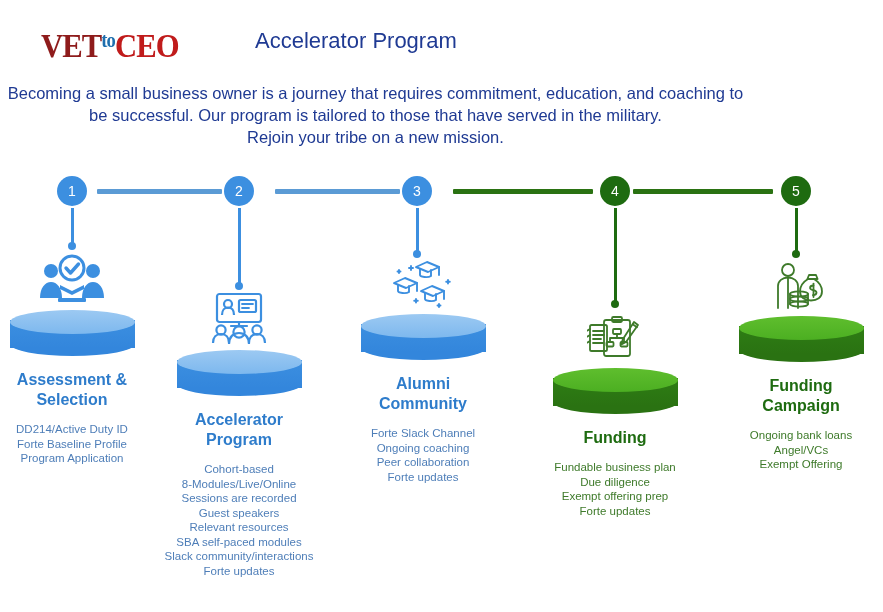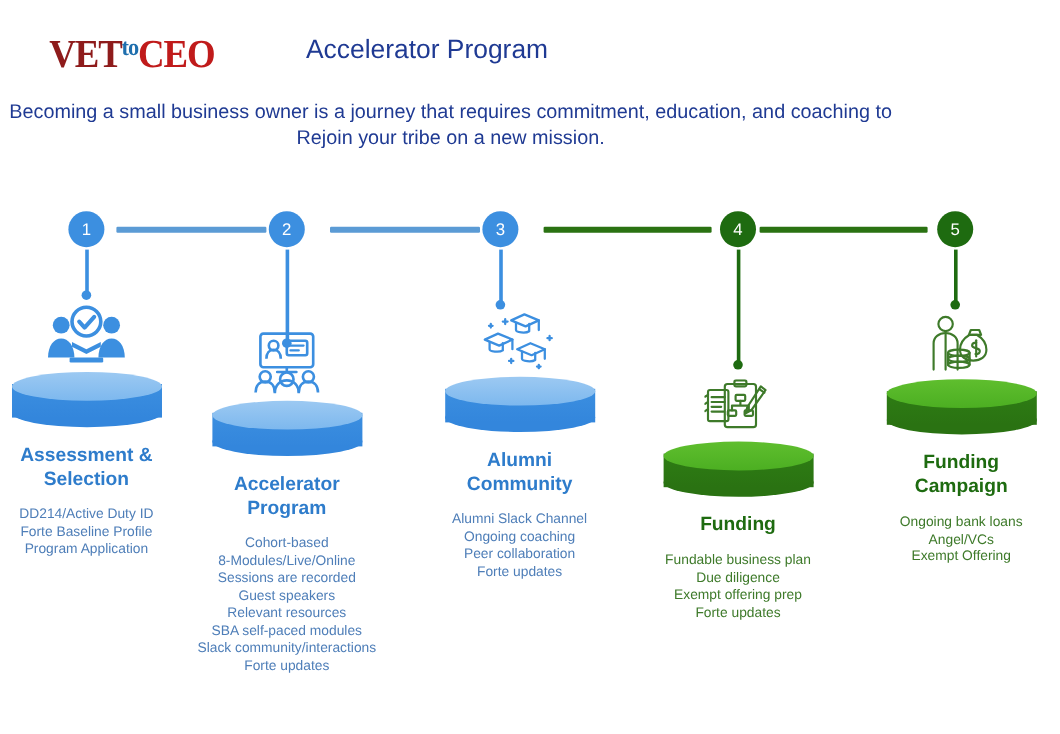--- a/index.html
+++ b/index.html
@@ -90,20 +90,21 @@
 <body>
 
 <div id="logo">
   <span class="vet">VET</span><span class="to">to</span><span class="ceo">CEO</span>
 </div>
 
 <div id="page-title">Accelerator Program</div>
 
 <div id="subtitle">
   <div>Becoming a small business owner is a journey that requires commitment, education, and coaching to</div>
+  <div>be successful. Our program is tailored to those that have served in the military.</div>
   <div>Rejoin your tribe on a new mission.</div>
 </div>
 
 <div id="timeline">
 
   <div class="conn" style="left:97px;width:125px;background:#5B9BD5;"></div>
   <div class="conn" style="left:275px;width:125px;background:#5B9BD5;"></div>
   <div class="conn" style="left:453px;width:140px;background:#2A7212;"></div>
   <div class="conn" style="left:633px;width:140px;background:#2A7212;"></div>
 
@@ -159,21 +160,21 @@
     <div>Assessment &amp;</div>
     <div>Selection</div>
   </div>
   <div class="stage-items">
     <div>DD214/Active Duty ID</div>
     <div>Forte Baseline Profile</div>
     <div>Program Application</div>
   </div>
 </div>
 
-<div class="stage t-blue" style="left:144px;top:276px;">
+<div class="stage t-blue" style="left:144px;top:292px;">
   <div class="icon-wrap">
     <svg width="62" height="52" viewBox="0 0 62 52">
       <g fill="none" stroke="#3C8FE0" stroke-width="2.2" stroke-linejoin="round">
         <rect x="9" y="2" width="44" height="28" rx="2.5"></rect>
         <path d="M31 30 v4 M23 34 h16" stroke-linecap="round"></path>
         <circle cx="20" cy="12" r="4"></circle>
         <path d="M14 23 c0-5 2.6-7.5 6-7.5 s6 2.5 6 7.5"></path>
         <rect x="31" y="8" width="17" height="12" rx="1.6"></rect>
         <path d="M34 12 h11 M34 16 h7" stroke-width="1.8" stroke-linecap="round"></path>
         <circle cx="13" cy="38" r="4.6"></circle>
@@ -199,21 +200,21 @@
     <div>8-Modules/Live/Online</div>
     <div>Sessions are recorded</div>
     <div>Guest speakers</div>
     <div>Relevant resources</div>
     <div>SBA self-paced modules</div>
     <div>Slack community/interactions</div>
     <div>Forte updates</div>
   </div>
 </div>
 
-<div class="stage t-blue" style="left:338px;top:256px;">
+<div class="stage t-blue" style="left:328px;top:256px;">
   <div class="icon-wrap">
     <svg width="64" height="50" viewBox="0 0 64 50">
       <g fill="none" stroke="#3C8FE0" stroke-width="1.9" stroke-linejoin="round" stroke-linecap="round">
         <path d="M36 4 l12 5 l-11 5 l-12 -5 z"></path>
         <path d="M29 11 v6 c0 2 8 3 11 1 v-6"></path>
         <path d="M48 9 v8"></path>
         <path d="M14 20 l12 5 l-11 5 l-12 -5 z"></path>
         <path d="M7 27 v6 c0 2 8 3 11 1 v-6"></path>
         <path d="M26 25 v8"></path>
         <path d="M41 28 l12 5 l-11 5 l-12 -5 z"></path>
@@ -230,21 +231,21 @@
   <div class="cyl blue">
     <div class="bot"></div>
       <div class="body"></div>
       <div class="top"></div>
   </div>
   <div class="stage-title">
     <div>Alumni</div>
     <div>Community</div>
   </div>
   <div class="stage-items">
-    <div>Alumni Slack Channel</div>
+    <div>Forte Slack Channel</div>
     <div>Ongoing coaching</div>
     <div>Peer collaboration</div>
     <div>Forte updates</div>
   </div>
 </div>
 
 <div class="stage t-green" style="left:520px;top:310px;">
   <div class="icon-wrap">
     <svg width="56" height="46" viewBox="0 0 56 46">
       <g fill="none" stroke="#3E7A2A" stroke-width="1.8" stroke-linejoin="round" stroke-linecap="round">

